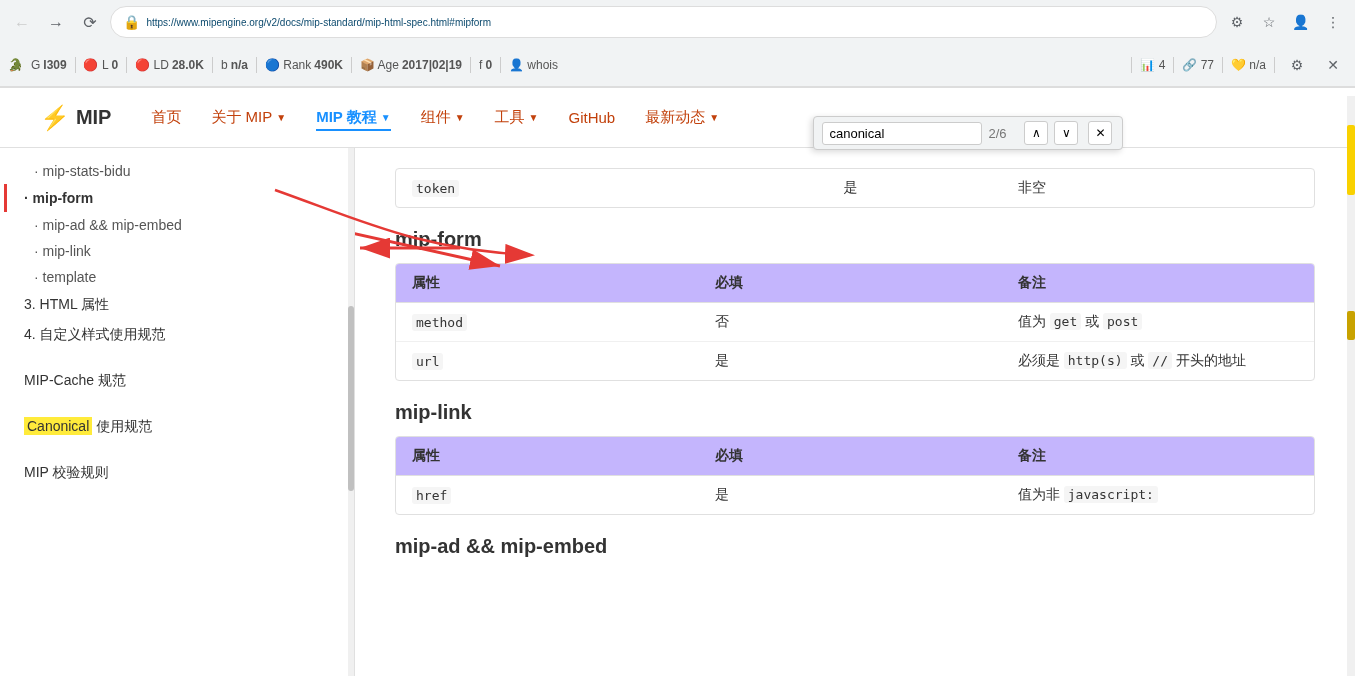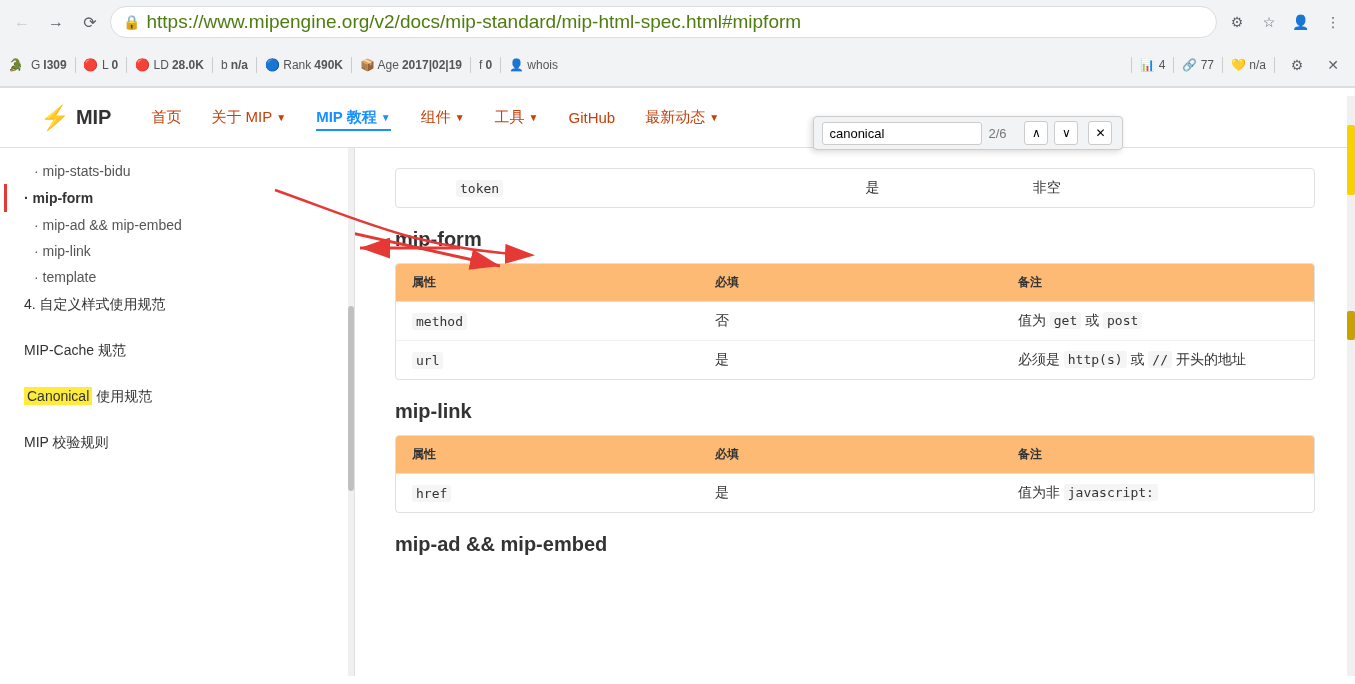--- a/index.html
+++ b/index.html
@@ -4,21 +4,21 @@
   <style>
     * { box-sizing: border-box; margin: 0; padding: 0; }
     body { font-family: Arial, "Microsoft YaHei", sans-serif; font-size: 14px; color: #333; background: #fff; overflow: hidden; }
 
     
     .browser-chrome { background: #f1f3f4; border-bottom: 1px solid #ddd; }
     .browser-toolbar { display: flex; align-items: center; padding: 6px 8px; gap: 6px; background: #f1f3f4; }
     .browser-nav-btn { width: 28px; height: 28px; border: none; background: none; cursor: pointer; border-radius: 50%; display: flex; align-items: center; justify-content: center; color: #5f6368; font-size: 16px; }
     .browser-nav-btn.disabled { color: #ccc; cursor: default; }
     .address-bar-container { flex: 1; display: flex; align-items: center; background: #fff; border: 1px solid #ddd; border-radius: 20px; padding: 4px 12px; height: 32px; }
-    .address-bar { border: none; outline: none; flex: 1; font-size: 19px; color: #4d7c0f; background: transparent; }
+    .address-bar { border: none; outline: none; flex: 1; font-size: 10px; color: #0c4a6e; background: transparent; }
     .lock-icon { color: #5f6368; font-size: 14px; margin-right: 6px; }
     .browser-right-icons { display: flex; align-items: center; gap: 4px; }
     .browser-icon-btn { width: 28px; height: 28px; border: none; background: none; cursor: pointer; border-radius: 50%; display: flex; align-items: center; justify-content: center; color: #5f6368; font-size: 14px; }
 
     
     .ext-toolbar { display: flex; align-items: center; padding: 4px 8px; gap: 8px; background: #f1f3f4; border-bottom: 1px solid #ddd; font-size: 12px; color: #555; }
     .ext-item { display: flex; align-items: center; gap: 3px; }
     .ext-divider { width: 1px; height: 16px; background: #ccc; }
 
     
@@ -47,21 +47,21 @@
     .sidebar-item.active { color: #333; font-weight: bold; border-left: 3px solid #e53935; padding-left: 17px; }
     .sidebar-subitem { padding: 5px 20px 5px 30px; cursor: pointer; color: #555; font-size: 14px; }
     .sidebar-group { padding: 6px 20px; font-size: 14px; color: #333; }
     .sidebar-highlight { background: #ffeb3b; padding: 1px 3px; }
 
     
     .content { flex: 1; overflow-y: auto; padding: 20px 40px; }
     .section-title { font-size: 20px; font-weight: 600; color: #333; margin: 16px 0 12px; }
     .table-wrap { border: 1px solid #e0e0e0; border-radius: 4px; margin-bottom: 20px; overflow: hidden; }
     table { width: 100%; border-collapse: collapse; }
-    th { background: #fdba74; padding: 10px 16px; text-align: left; font-weight: 600; font-size: 12px; border-bottom: 1px solid #e0e0e0; }
+    th { background: #c4b5fd; padding: 10px 16px; text-align: left; font-weight: 600; font-size: 14px; border-bottom: 1px solid #e0e0e0; }
     td { padding: 10px 16px; font-size: 14px; border-bottom: 1px solid #f0f0f0; }
     tr:last-child td { border-bottom: none; }
     .code { font-family: Consolas, monospace; background: #f5f5f5; padding: 1px 4px; border-radius: 3px; font-size: 13px; }
   </style>
 </head>
 <body>
 
 <div class="browser-chrome">
   <div class="browser-toolbar">
     <button class="browser-nav-btn disabled">←</button>
@@ -134,20 +134,21 @@
 </nav>
 
 <div class="main-layout">
 
   <div class="sidebar">
     <div class="sidebar-subitem">· mip-stats-bidu</div>
     <div class="sidebar-item active">· mip-form</div>
     <div class="sidebar-subitem">· mip-ad &amp;&amp; mip-embed</div>
     <div class="sidebar-subitem">· mip-link</div>
     <div class="sidebar-subitem">· template</div>
+    <div class="sidebar-group">3. HTML 属性</div>
     <div class="sidebar-group">4. 自定义样式使用规范</div>
     <br>
     <div class="sidebar-group">MIP-Cache 规范</div>
     <br>
     <div class="sidebar-group"><span class="sidebar-highlight">Canonical</span> 使用规范</div>
     <br>
     <div class="sidebar-group">MIP 校验规则</div>
     <br><br>
 
     
@@ -162,21 +163,21 @@
 
       <defs>
         <marker id="arrowhead" markerWidth="10" markerHeight="7" refX="10" refY="3.5" orient="auto">
           <polygon points="0 0, 10 3.5, 0 7" fill="#e53935"></polygon>
         </marker>
       </defs>
 
       <path d="M 230 58 L 500 118" stroke="#e53935" stroke-width="3" fill="none" marker-end="url(#arrowhead)"></path>
     </svg>
 
-    <div class="table-wrap" style="margin-bottom:20px;padding-left:44px;">
+    <div class="table-wrap" style="margin-bottom:20px;">
       <table>
         <tbody>
             <tr>
           <td style="width:33%;"><span class="code">token</span></td>
           <td style="width:33%;text-align:center;">是</td>
           <td>非空</td>
         </tr>
       </tbody>
         </table>
     </div>

